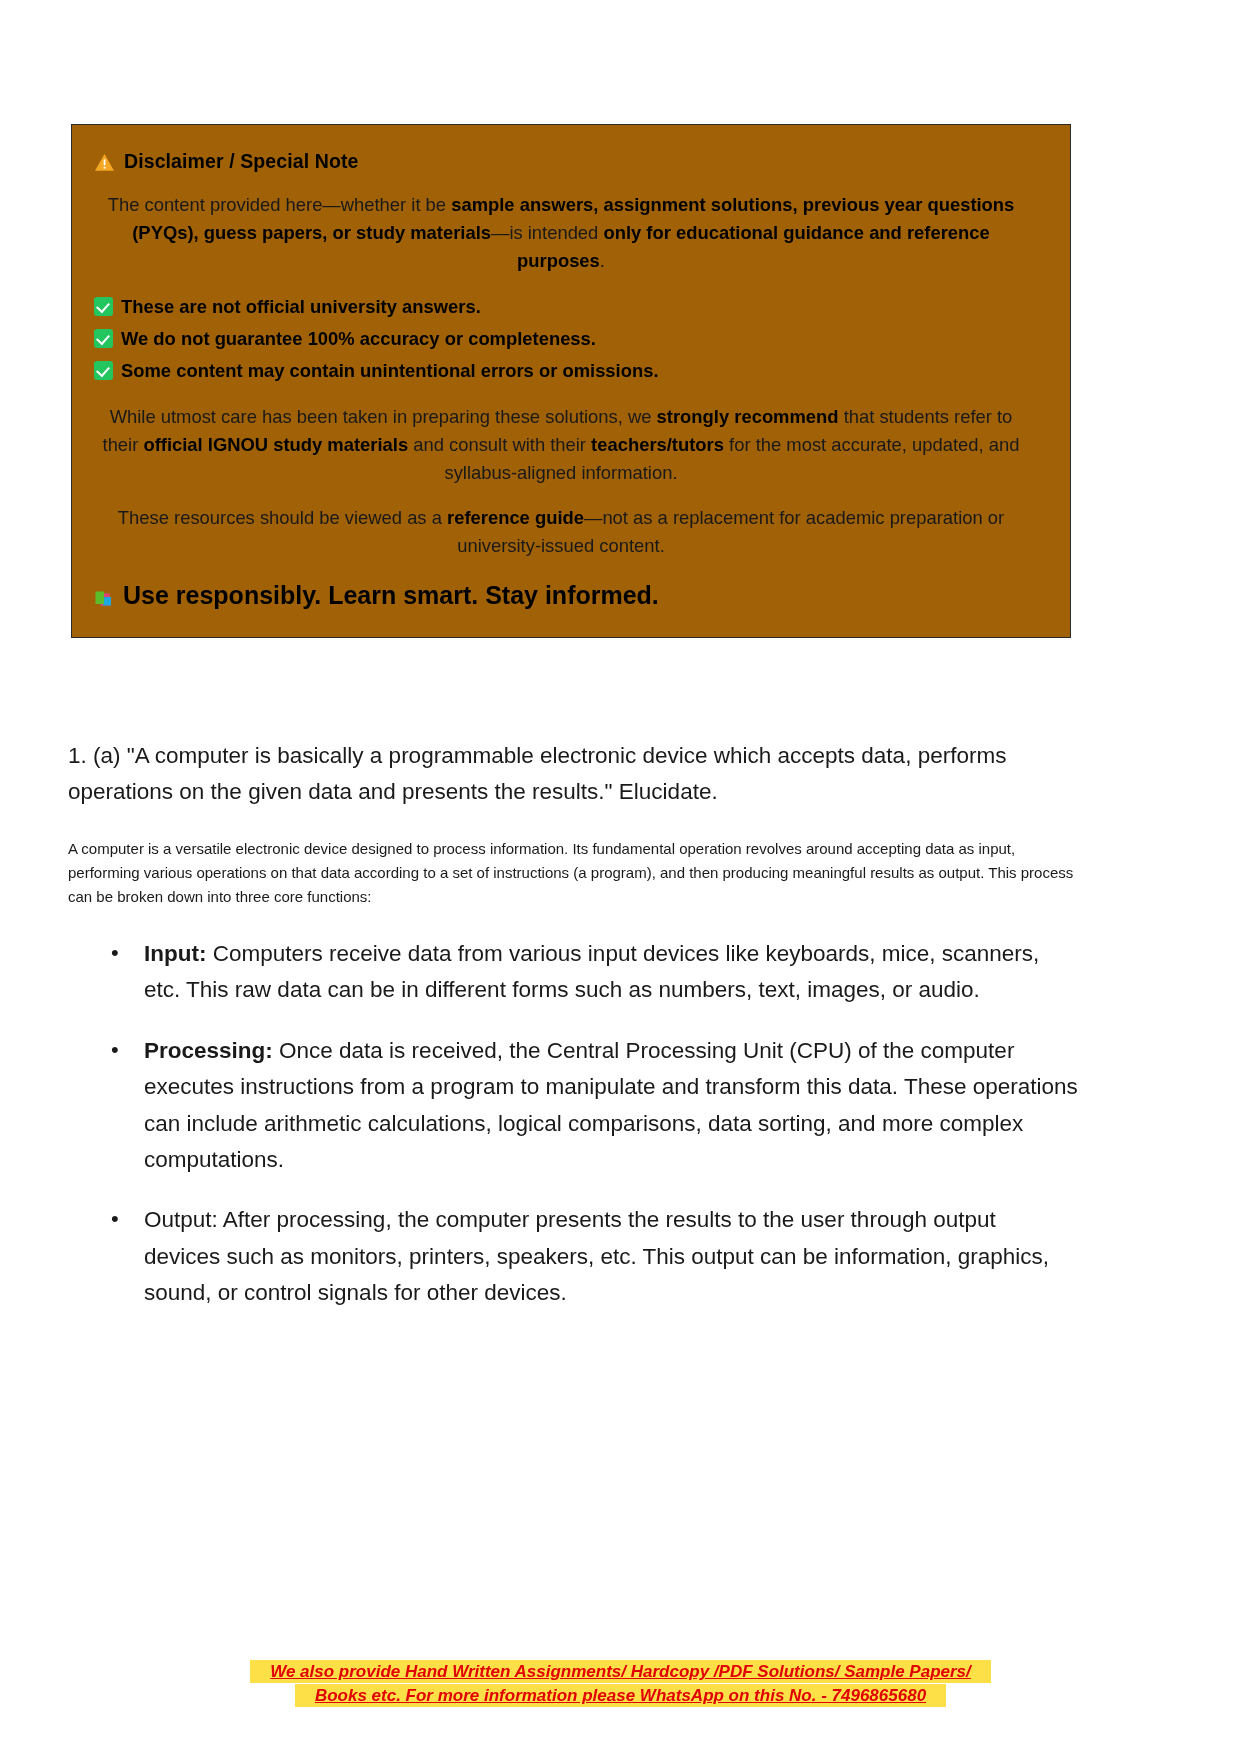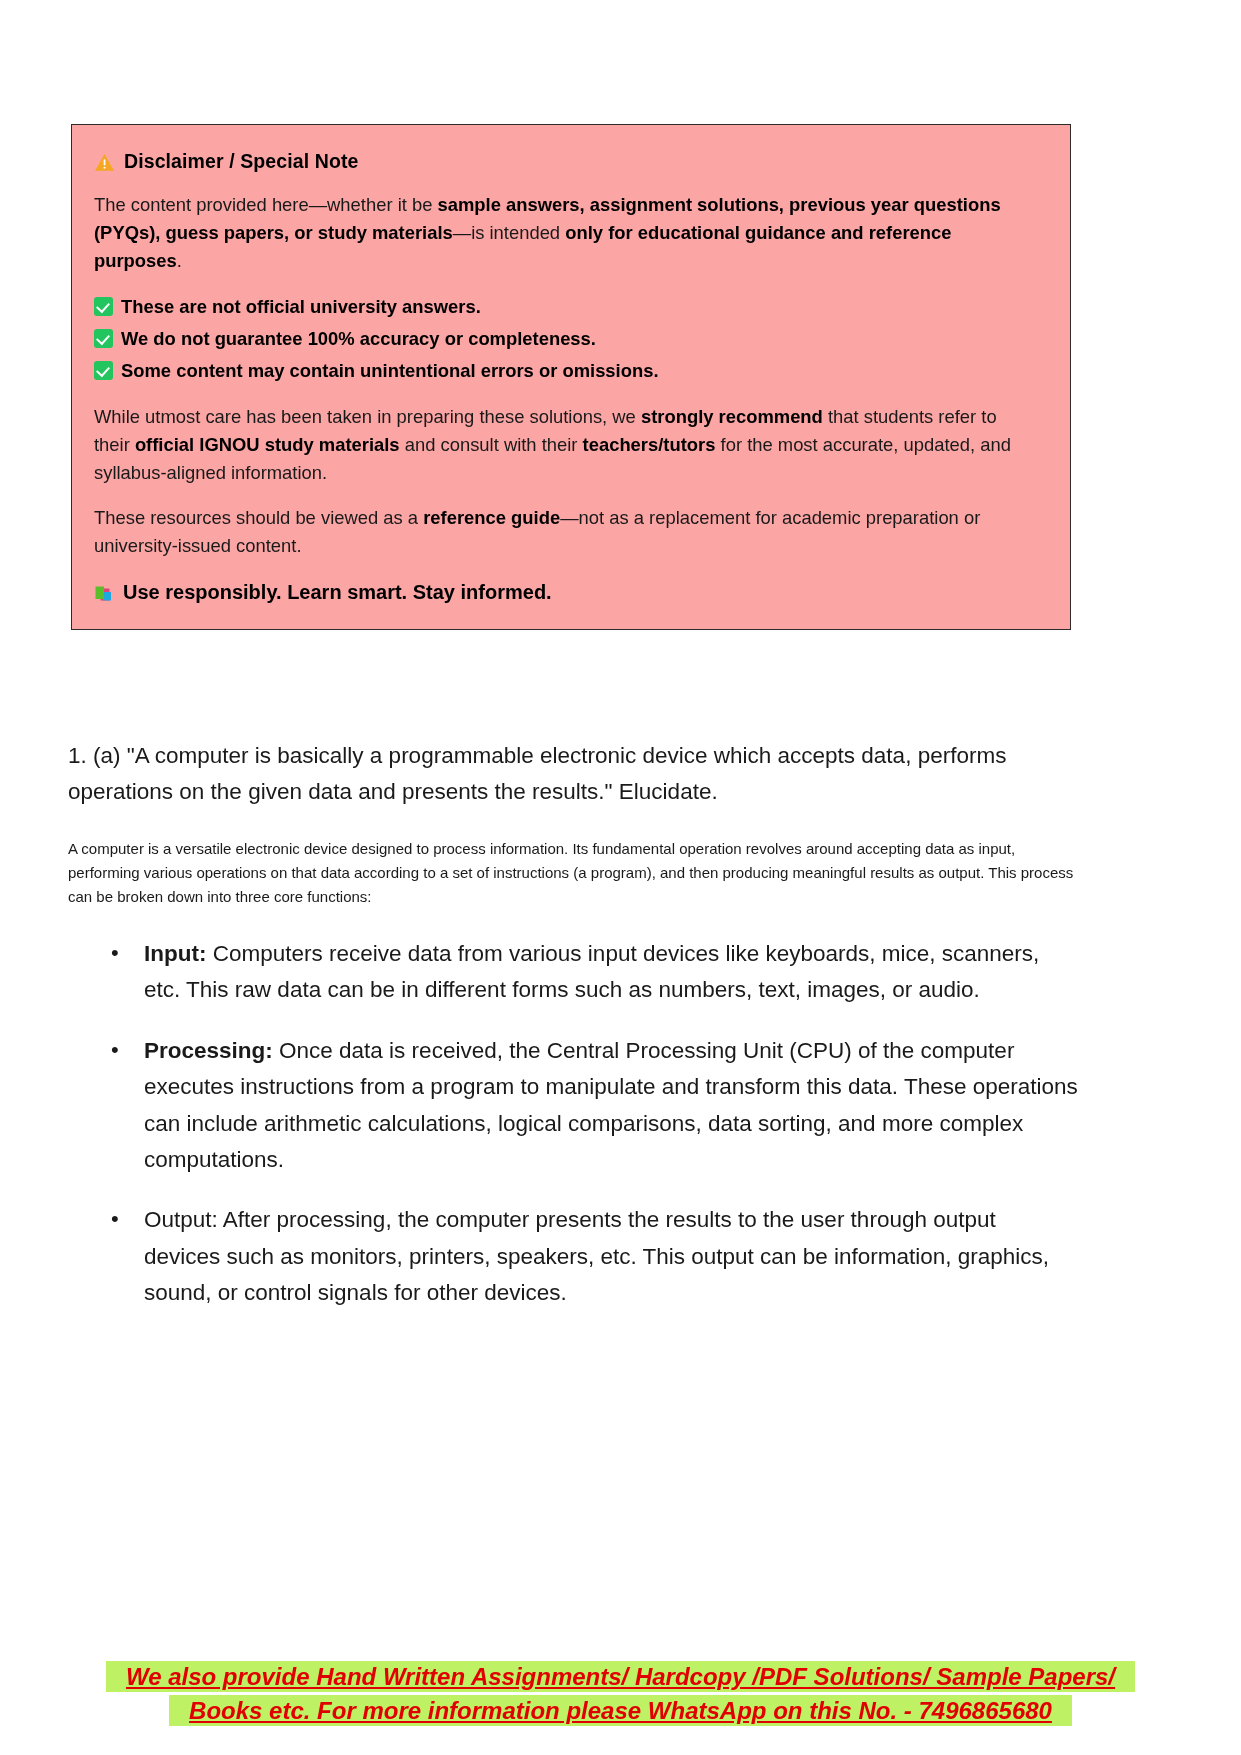--- a/index.html
+++ b/index.html
@@ -22,22 +22,23 @@
   }
 
   
   .disclaimer-box {
     position: absolute;
     left: 71px;
     top: 124px;
     width: 1000px;
     box-sizing: border-box;
     border: 1.5px solid #2b2b2b;
-    background: #fca5a5;
+    background: #a16207;
     padding: 22px 42px 22px 22px;
+    text-align: center;
   }
   .disc-title {
     display: flex;
     align-items: center;
     gap: 9px;
     font-size: 19.5px;
     font-weight: bold;
     letter-spacing: .1px;
     margin: 3px 0 18px 0;
   }
@@ -89,21 +90,21 @@
     height: 10px;
     border: solid #ffffff;
     border-width: 0 2.2px 2.2px 0;
     transform: rotate(42deg);
   }
 
   .closing-line {
     display: flex;
     align-items: flex-start;
     gap: 9px;
-    font-size: 20px;
+    font-size: 25px;
     font-weight: bold;
     margin: 0;
     line-height: 1.5;
   }
   .books-icon {
     width: 20px;
     height: 19px;
     flex: 0 0 auto;
     position: relative;
     top: 4px;
@@ -158,26 +159,26 @@
     top: 1660px;
     width: 1241px;
     text-align: center;
   }
   .promo-line {
     display: block;
     margin: 0 auto;
     line-height: 1.42;
   }
   .promo-line span {
-    background: #bef264;
+    background: #fde047;
     color: #e00000;
     font-weight: bold;
     font-style: italic;
     text-decoration: underline;
-    font-size: 24px;
+    font-size: 17px;
     padding: 2px 20px;
     box-decoration-break: clone;
     -webkit-box-decoration-break: clone;
   }
 </style>
 </head>
 <body>
 
 <div class="page">
 

